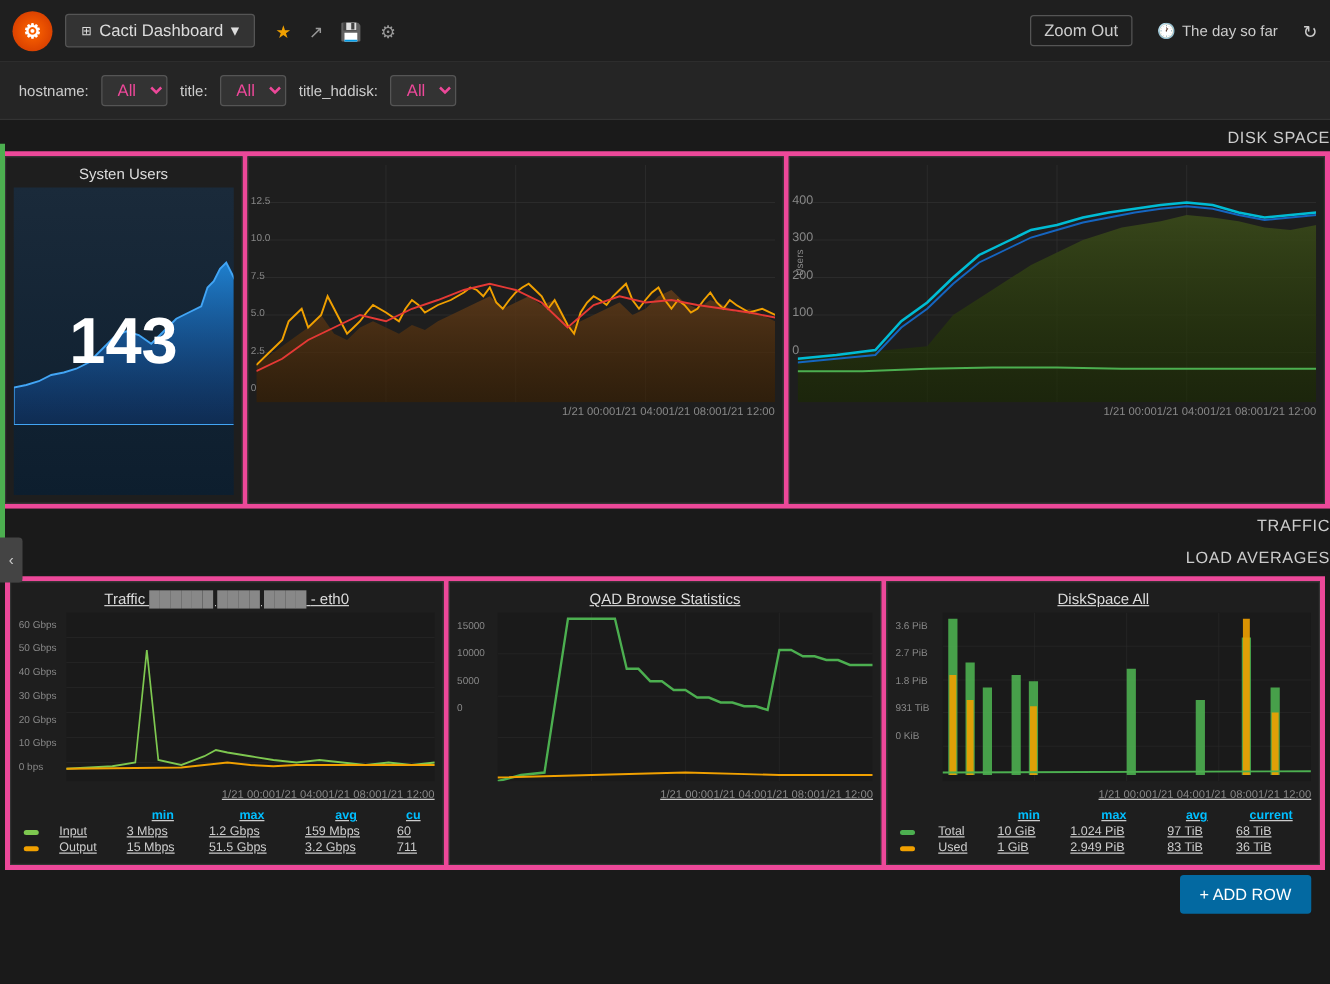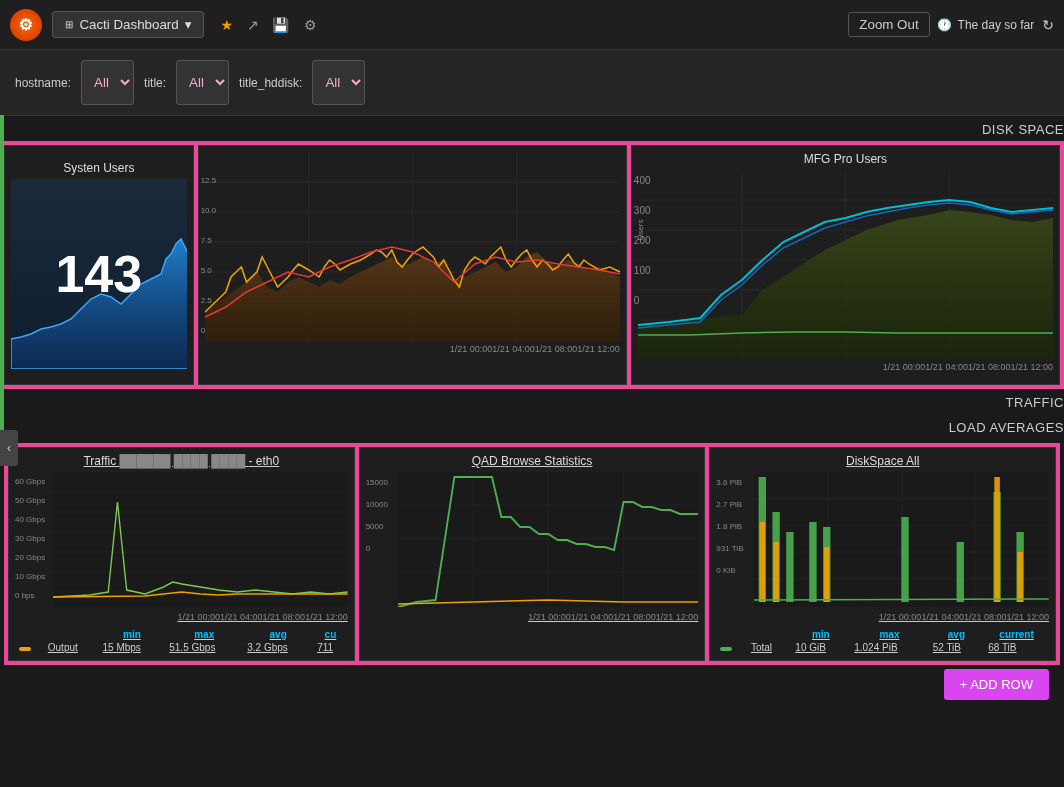--- a/index.html
+++ b/index.html
@@ -29,41 +29,41 @@
       color: #ddd;
       padding: 5px 12px;
       border-radius: 3px;
       display: flex; align-items: center; gap: 6px;
       cursor: pointer;
     }
     .grid-icon { font-size: 10px; }
     .header-icons { display: flex; gap: 14px; align-items: center; margin-left: 6px; }
     .header-icon { color: #999; font-size: 14px; cursor: pointer; }
     .header-icon.star { color: #f0a000; }
-    .header-right { margin-left: auto; display: flex; align-items: center; gap: 8px; }
+    .header-right { margin-left: auto; display: flex; align-items: center; gap: 20px; }
     .zoom-out-btn {
       background: transparent; border: 1px solid #555; color: #ccc;
       padding: 4px 10px; border-radius: 3px; cursor: pointer;
     }
     .day-so-far {
       display: flex; align-items: center; gap: 5px; color: #ccc;
     }
     .refresh-icon { color: #ccc; cursor: pointer; font-size: 14px; }
 
     
     .filter-bar {
       background: #252525;
       padding: 10px 15px;
       display: flex; align-items: center; gap: 10px;
       border-bottom: 1px solid #333;
     }
     .filter-label { color: #ccc; }
     .filter-select {
-      background: #333; border: 1px solid #555; color: #f9a8d4;
-      padding: 13px 8px; border-radius: 3px; cursor: pointer;
+      background: #333; border: 1px solid #555; color: #ec4899;
+      padding: 3px 8px; border-radius: 3px; cursor: pointer;
     }
 
     
     .section-header {
       text-align: right;
       color: #ccc;
       padding: 6px 0 4px;
       font-size: 13px;
       letter-spacing: 0.5px;
       background: #1a1a1a;
@@ -102,21 +102,21 @@
       width: 100%; height: 190px;
       position: relative;
       overflow: hidden;
     }
 
     
     .system-users-panel {
       display: flex; flex-direction: column; align-items: center; justify-content: center;
     }
     .system-users-bg {
-      width: 100%; height: 190px;
+      width: 100%; height: 246px;
       background: linear-gradient(180deg, #1a2a3a 0%, #0d1e2e 100%);
       position: relative;
       display: flex; align-items: center; justify-content: center;
       overflow: hidden;
     }
     .system-users-number {
       font-size: 52px; font-weight: bold; color: #fff;
       z-index: 2; position: relative;
     }
 
@@ -152,21 +152,21 @@
     .legend-table {
       width: 100%;
       font-size: 10px;
       color: #ccc;
       border-collapse: collapse;
     }
     .legend-table td { padding: 1px 4px; }
     .legend-table th { padding: 1px 4px; color: #00bfff; }
 
     .add-row-btn {
-      background: #d946ef;
+      background: #0369a1;
       color: #fff;
       border: none;
       padding: 8px 16px;
       border-radius: 3px;
       cursor: pointer;
       font-size: 13px;
       position: absolute;
       bottom: 15px;
       right: 15px;
     }
@@ -281,21 +281,20 @@
       <div>12.5</div>
         <div>10.0</div>
         <div>7.5</div>
         <div>5.0</div>
         <div>2.5</div>
         <div>0</div>
     </div>
   </div>
 
   <div class="chart-panel" style="flex:1.3">
-    <div class="chart-title">MFG Pro Users</div>
     <div class="chart-area">
       <svg width="100%" height="190" viewBox="0 0 400 190" preserveAspectRatio="none">
         <defs>
           <linearGradient id="greenGrad" x1="0" y1="0" x2="0" y2="1">
             <stop offset="0%" stop-color="#3a4a1a" stop-opacity="0.9"></stop>
             <stop offset="100%" stop-color="#1a2a00" stop-opacity="0.6"></stop>
           </linearGradient>
         </defs>
         <line x1="0" y1="30" x2="400" y2="30" stroke="#333" stroke-width="0.5"></line>
         <line x1="0" y1="60" x2="400" y2="60" stroke="#333" stroke-width="0.5"></line>
@@ -393,20 +392,28 @@
           <tbody>
               <tr>
             <th></th>
                 <th></th>
             <th>min</th>
             <th>max</th>
             <th>avg</th>
             <th>cu</th>
           </tr>
           <tr>
+            <td><span style="display:inline-block;width:12px;height:4px;background:#7ec850;border-radius:2px"></span></td>
+            <td>Input</td>
+            <td>3 Mbps</td>
+            <td>1.2 Gbps</td>
+            <td>159 Mbps</td>
+            <td>60</td>
+          </tr>
+          <tr>
             <td><span style="display:inline-block;width:12px;height:4px;background:#f0a000;border-radius:2px"></span></td>
             <td>Output</td>
             <td>15 Mbps</td>
             <td>51.5 Gbps</td>
             <td>3.2 Gbps</td>
             <td>711</td>
           </tr>
         </tbody>
           </table>
       </div>
@@ -498,22 +505,30 @@
             <th>min</th>
             <th>max</th>
             <th>avg</th>
             <th>current</th>
           </tr>
           <tr>
             <td><span style="display:inline-block;width:12px;height:4px;background:#4caf50;border-radius:2px"></span></td>
             <td>Total</td>
             <td>10 GiB</td>
             <td>1.024 PiB</td>
-            <td>52 TiB</td>
+            <td>97 TiB</td>
             <td>68 TiB</td>
+          </tr>
+          <tr>
+            <td><span style="display:inline-block;width:12px;height:4px;background:#f0a000;border-radius:2px"></span></td>
+            <td>Used</td>
+            <td>1 GiB</td>
+            <td>2.949 PiB</td>
+            <td>83 TiB</td>
+            <td>36 TiB</td>
           </tr>
         </tbody>
           </table>
       </div>
     </div>
 
   </div>
 
   <button class="add-row-btn">+ ADD ROW</button>
 </div>

